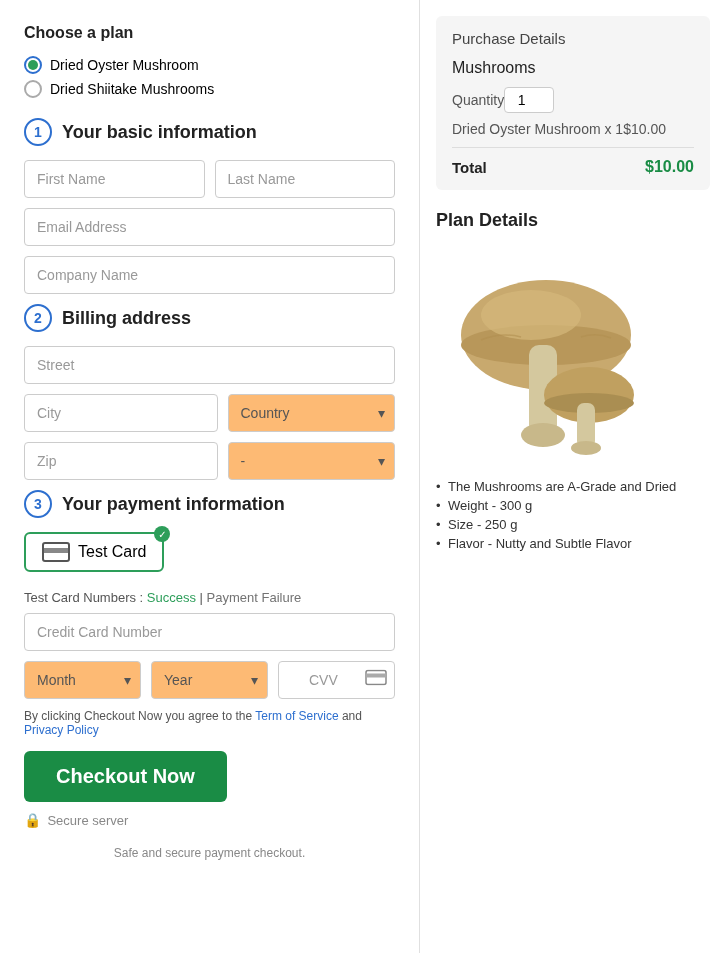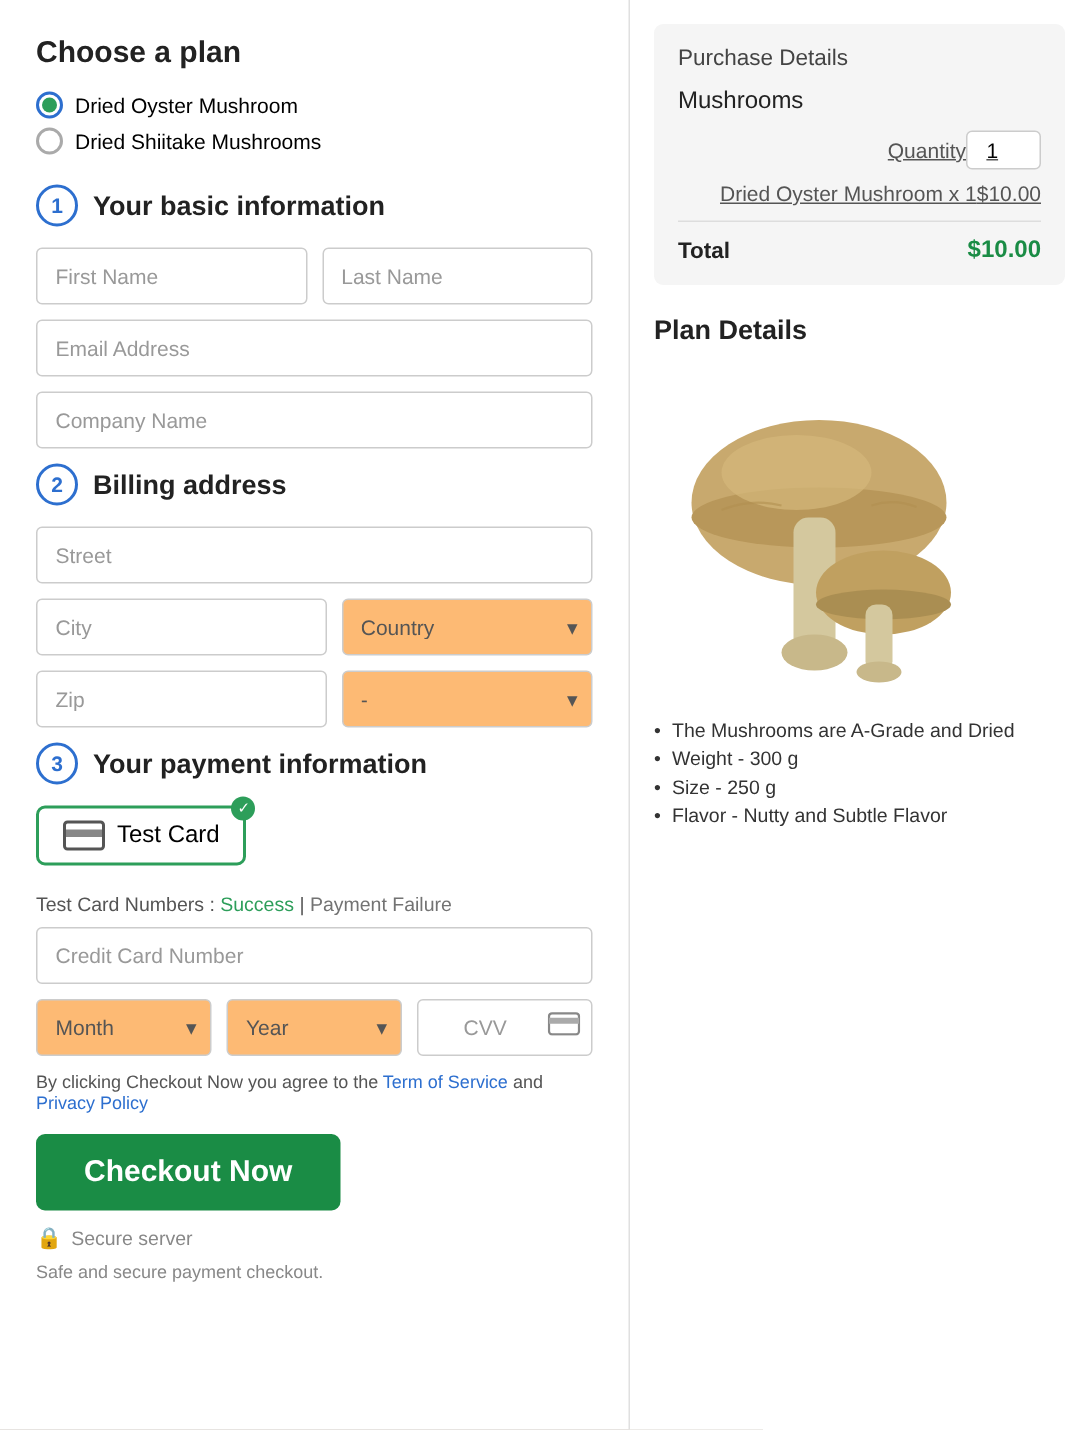--- a/index.html
+++ b/index.html
@@ -38,21 +38,21 @@
       border-right: 1px solid #e0e0e0;
     }
     .right-panel {
       flex: 1;
       padding: 16px;
       background: white;
     }
 
     
     .section-title {
-      font-size: 20px;
+      font-size: 16px;
       font-weight: bold;
       margin-bottom: 14px;
       color: #222;
     }
     .plan-options {
       margin-bottom: 20px;
     }
     .plan-option {
       display: flex;
       align-items: center;
@@ -259,21 +259,22 @@
       margin-top: 10px;
       color: #888;
       font-size: 13px;
     }
     .lock-icon {
       font-size: 14px;
     }
     .secure-subtext {
       font-size: 12px;
       color: #888;
-      margin-top: 8px;
+      margin-top: 18px;
+      text-align: center;
     }
 
     
     .purchase-details-box {
       background: #f5f5f5;
       border-radius: 6px;
       padding: 14px 16px;
       margin-bottom: 20px;
     }
     .purchase-details-title {
@@ -283,26 +284,25 @@
       font-weight: normal;
     }
     .mushrooms-header {
       font-size: 16px;
       font-weight: normal;
       color: #222;
       margin-bottom: 10px;
     }
     .detail-row {
       display: flex;
-      justify-content: flex-end;
+      justify-content: flex-start;
       align-items: center;
       margin-bottom: 8px;
       font-size: 14px;
       color: #555;
-      text-decoration: underline;
     }
     .quantity-input {
       width: 50px;
       padding: 4px 8px;
       border: 1px solid #ccc;
       border-radius: 4px;
       text-align: center;
       font-size: 14px;
     }
     .divider {

